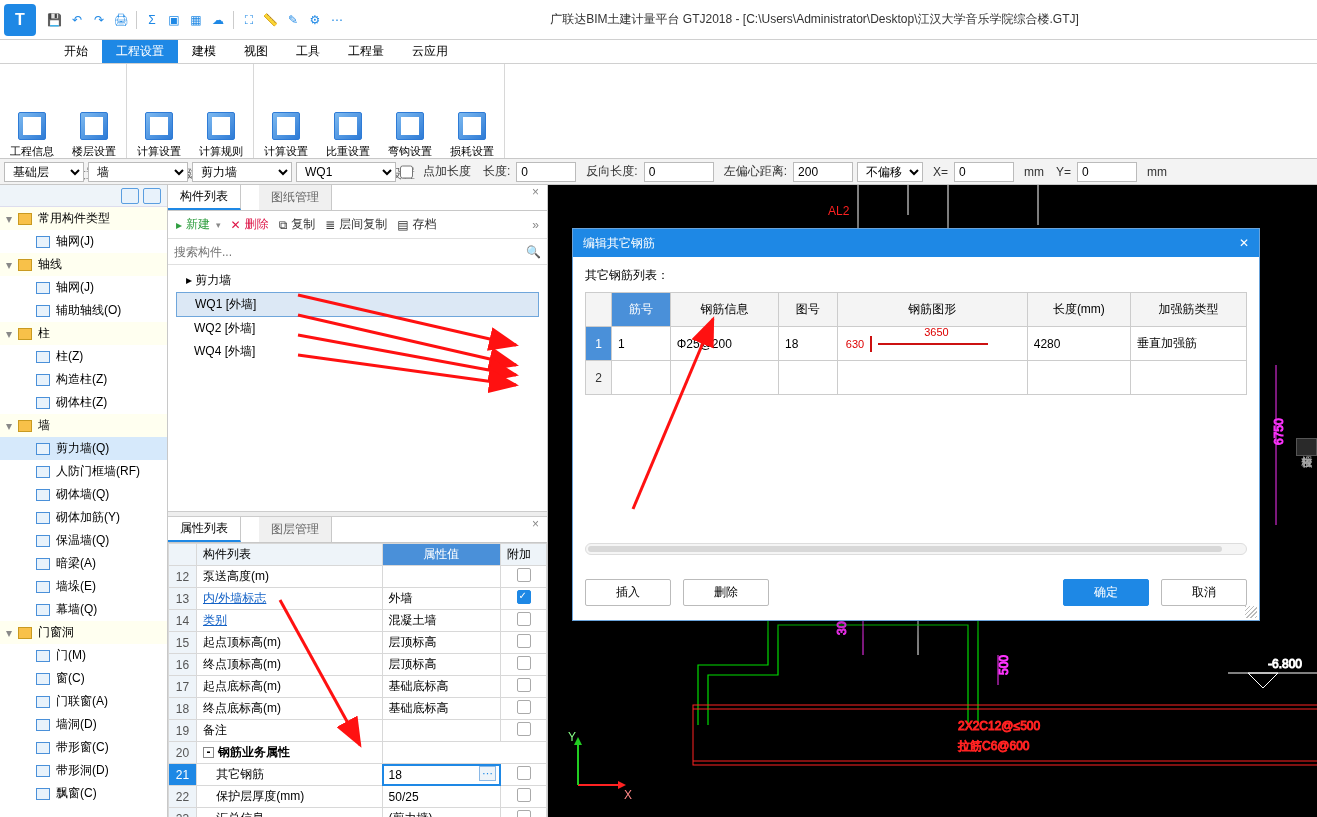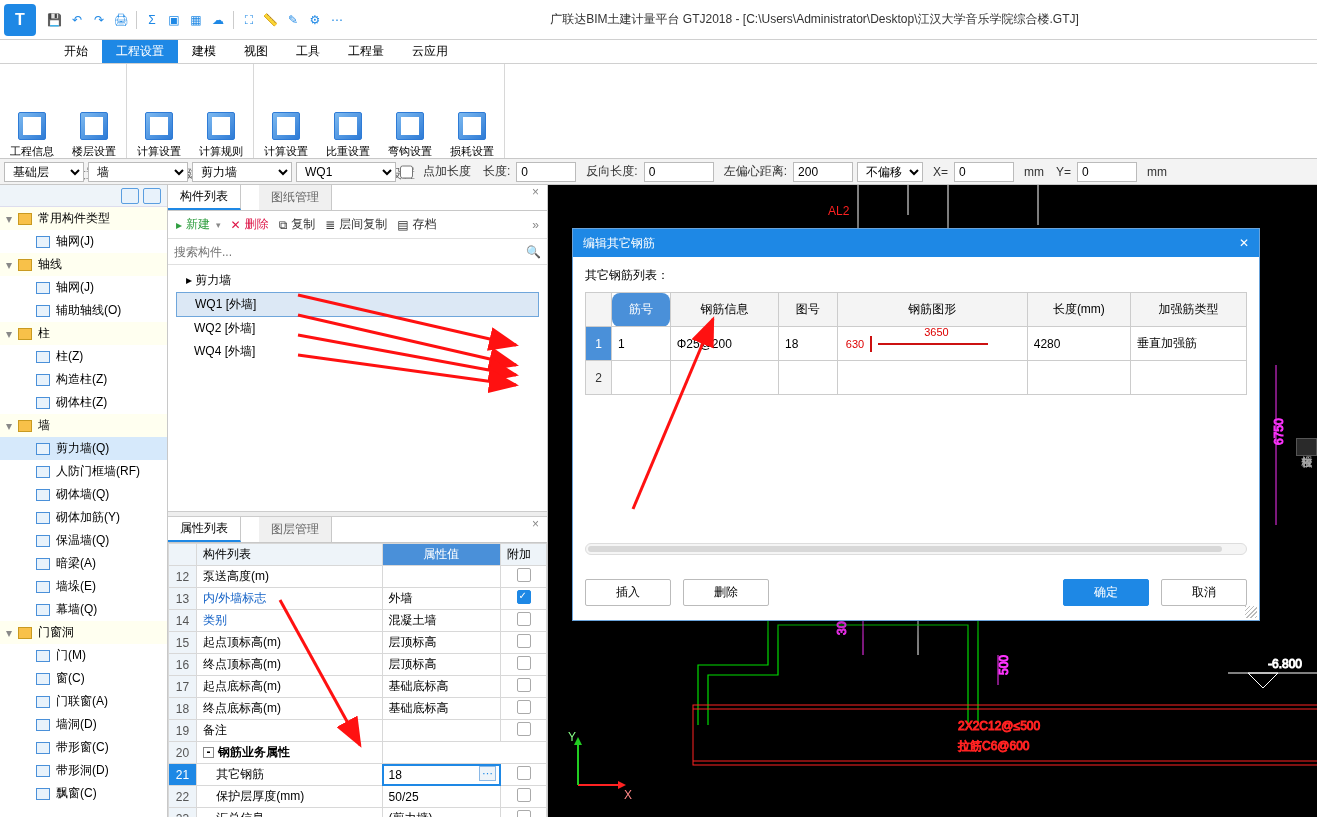--- a/index.html
+++ b/index.html
@@ -75,21 +75,21 @@
 
 
 .proppanel { height: 300px; display:flex; flex-direction:column; }
 .propgrid { flex:1; overflow:auto; }
 .propgrid table { width:100%; border-collapse: collapse; }
 .propgrid th, .propgrid td { border:1px solid #d8d8d8; padding:2px 6px; height:20px; text-align:left; }
 .propgrid th { background:#eef4f9; font-weight:normal; }
 .propgrid th.valcol { background:#4a90d9; color:#fff; text-align:center;}
 .propgrid td.rownum { background:#eef4f9; text-align:center; color:#555; width:28px; }
 .propgrid td.rownum.selected { background:#1e88e5; color:#fff; }
-.propgrid td.name.blue { color:#1462c6; }
+.propgrid td.name.blue { color:#1462c6;text-decoration:underline; }
 .propgrid td.name.group { font-weight:bold; }
 .propgrid td.chk { text-align:center; }
 .propgrid td.valcell.selected { outline:2px solid #1e88e5; outline-offset:-2px; position:relative; }
 .propgrid .dots { position:absolute; right:4px; top:2px; color:#1e88e5; cursor:pointer; font-size:11px; border:1px solid #8ab8e6; padding:0 2px; background:#eef4f9;}
 .chkbox { width:14px; height:14px; border:1px solid #aaa; display:inline-block; border-radius:2px; }
 .chkbox.checked { background:#1e88e5; border-color:#1e88e5; position:relative; }
 .chkbox.checked::after { content:"✓"; color:#fff; font-size:10px; position:absolute; left:1px; top:-1px; }
 
 
 .canvas { flex:1; background:#000; position:relative; overflow:hidden; }
@@ -99,21 +99,21 @@
 
 .dialog { position:absolute; left:572px; top:228px; width:688px; background:#fff; border:1px solid #6aa3da; box-shadow:0 6px 24px rgba(0,0,0,.35); display:flex; flex-direction:column; }
 .dialog .dtitle { height:28px; background:#1e88e5; color:#fff; display:flex; align-items:center; padding:0 10px; }
 .dialog .dtitle .dclose { margin-left:auto; cursor:pointer; }
 .dialog .dbody { padding:10px 12px; }
 .dialog .dlabel { margin-bottom:8px; }
 .dtable { border:1px solid #ccc; border-collapse:collapse; width:100%; }
 .dtable th, .dtable td { border:1px solid #ccc; height:34px; text-align:center; padding:0 6px; }
 .dtable th { background:#f4f4f4; font-weight:normal; }
 .dtable th.firstcol { width:26px; }
-.dtable th.sel { background:#4a90d9; color:#fff;border-radius:8px; }
+.dtable th.sel { background:#4a90d9; color:#fff; }
 .dtable td.rowhdr { background:#4a90d9; color:#fff; width:26px; }
 .dtable td.rowhdr.plain { background:#f4f4f4; color:#333; }
 .dtable td.cell-in { text-align:left; }
 .shape { display:inline-flex; align-items:center; gap:6px; }
 .shape .num { color:#d00; font-size:11px; }
 .shape .bar { width:110px; height:0; border-top:2px solid #c11; display:inline-block; }
 .shape .hook { width:0; height:16px; border-left:2px solid #c11; display:inline-block; }
 .dialog .dscroll { height:12px; border:1px solid #ddd; margin:8px 0; background:#f5f5f5; border-radius:6px; position:relative; }
 .dialog .dscroll::before { content:""; position:absolute; left:2px; top:2px; bottom:2px; width:96%; background:#d8d8d8; border-radius:6px; }
 .dbtns { display:flex; gap:12px; padding:6px 12px 14px; }

